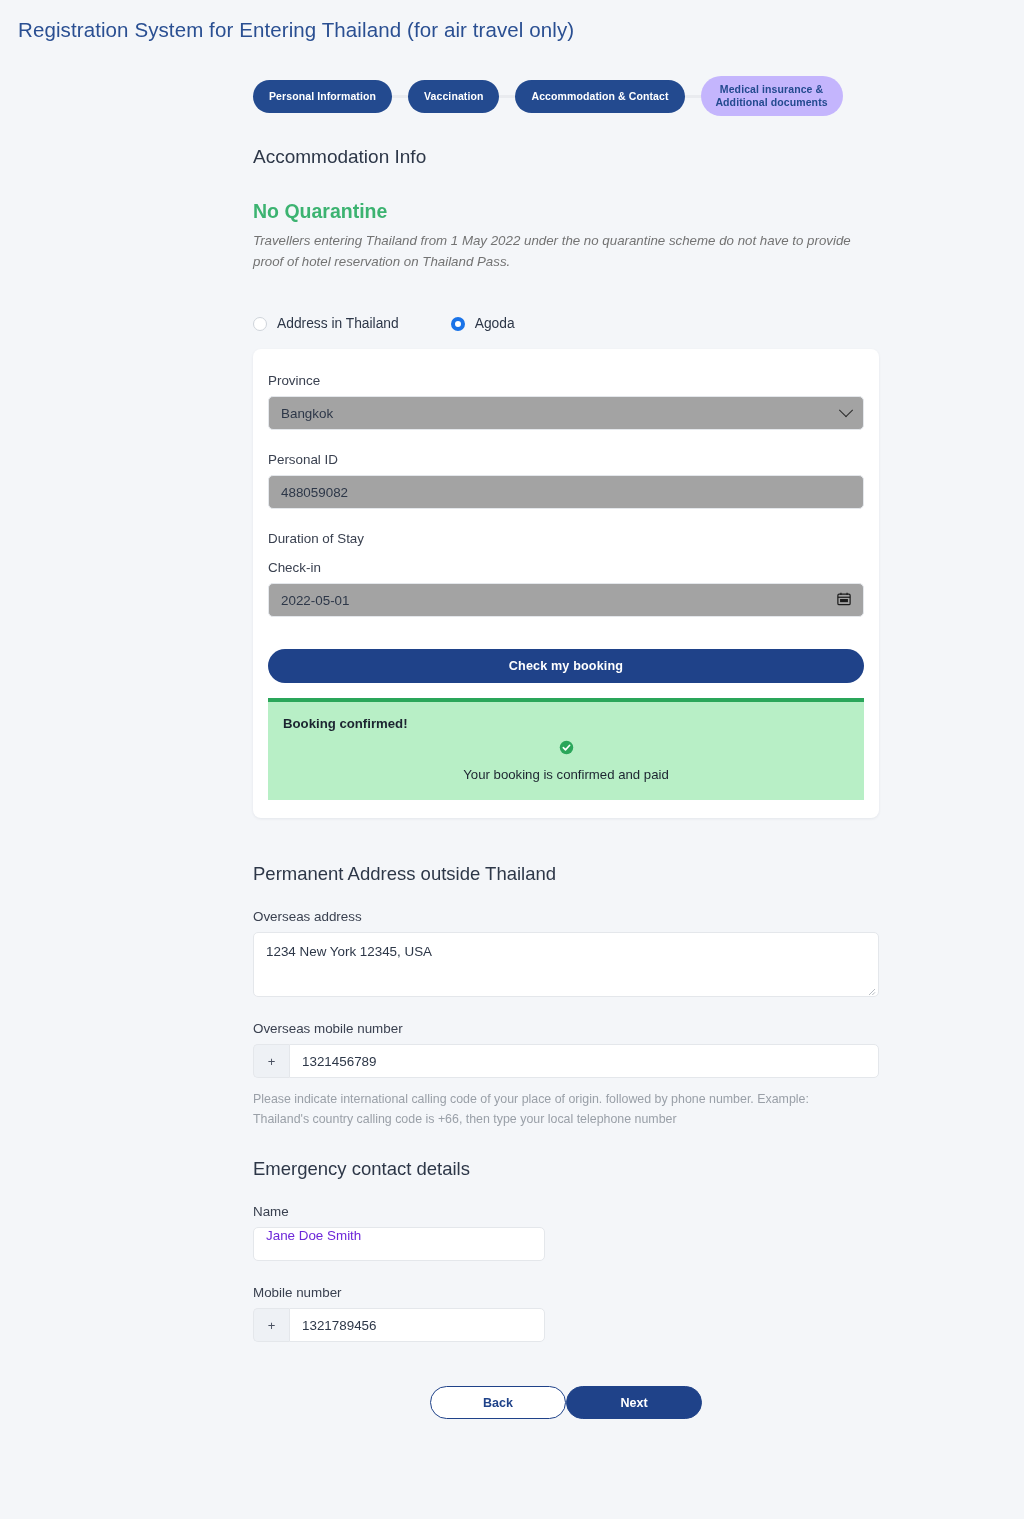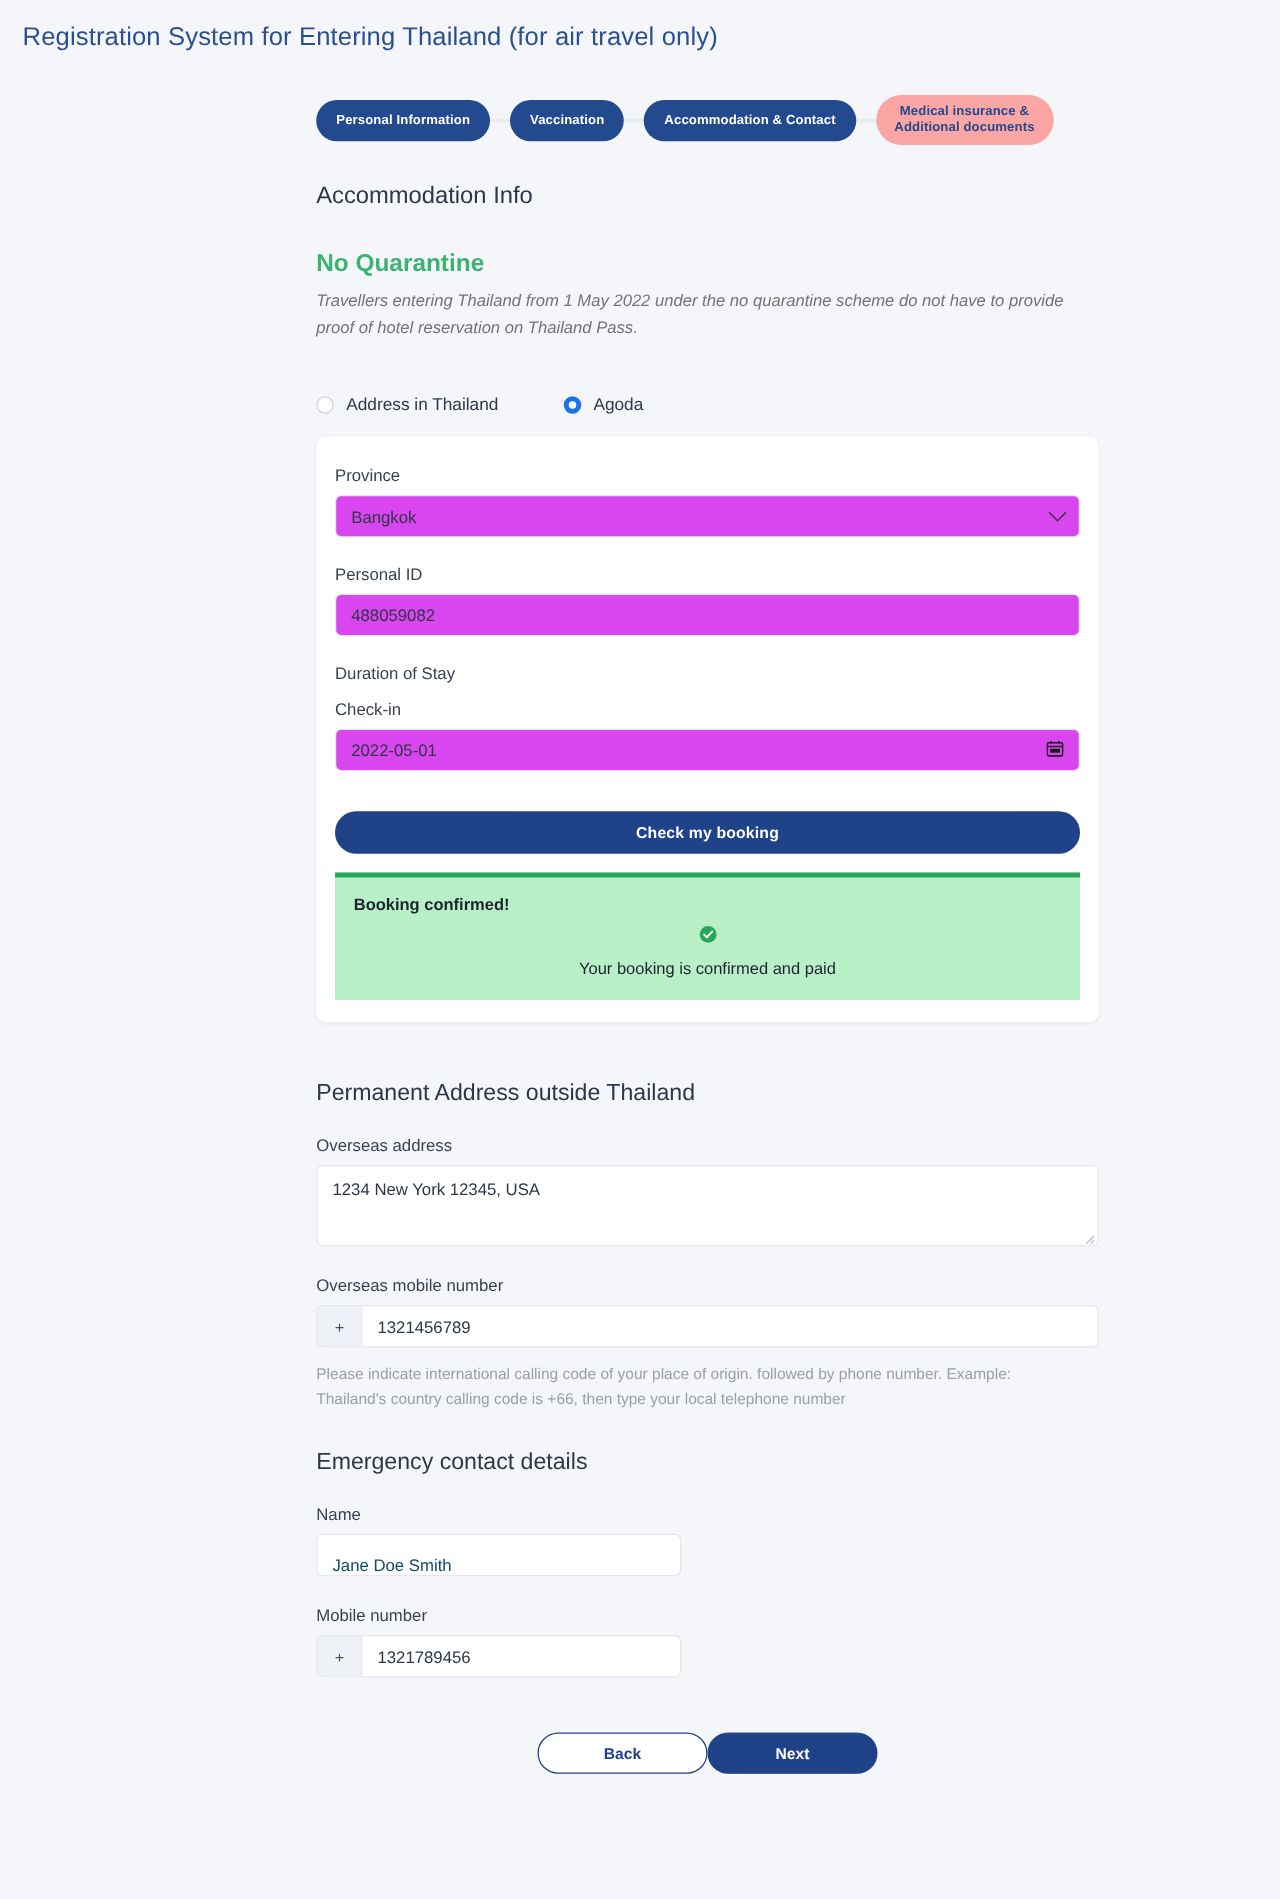--- a/index.html
+++ b/index.html
@@ -44,21 +44,21 @@
     font-weight: bold;
     letter-spacing: .1px;
     text-align: center;
     padding: 10px 16px;
     line-height: 1.25;
     white-space: nowrap;
     position: relative;
     z-index: 2;
   }
   .step-pill.inactive {
-    background: #fca5a5;
+    background: #c4b5fd;
     color: #234a8f;
     white-space: normal;
     width: 142px;
     padding: 7px 12px;
   }
   .step-connector {
     height: 3px;
     width: 22px;
     background: #e9ebef;
     flex: 0 0 auto;
@@ -129,21 +129,21 @@
     font-size: 13.4px;
     color: #3a4150;
     margin: 0 0 8px 0;
     display: block;
   }
   .field-label.sub { margin-top: 22px; }
 
   .input-box {
     width: 100%;
     height: 34px;
-    background: #d946ef;
+    background: #a3a3a3;
     border: 1px solid #e4e7eb;
     border-radius: 5px;
     font-size: 13.4px;
     color: #2d3748;
     padding: 0 12px;
     display: flex;
     align-items: center;
     font-family: "Liberation Sans", sans-serif;
     position: relative;
   }
@@ -258,24 +258,24 @@
     margin: 12px 0 0 0;
     max-width: 615px;
   }
   .name-input {
     width: 292px;
     height: 34px;
     background: #fff;
     border: 1px solid #e4e7eb;
     border-radius: 5px;
     display: flex;
-    align-items: flex-end;
+    align-items: flex-start;
     padding: 0 12px;
     font-size: 13.4px;
-    color: #0c4a6e;
+    color: #6d28d9;
   }
 
   
   .footer-actions {
     display: flex;
     justify-content: center;
     margin-top: 44px;
   }
   .btn-back {
     width: 136px; height: 33px;

